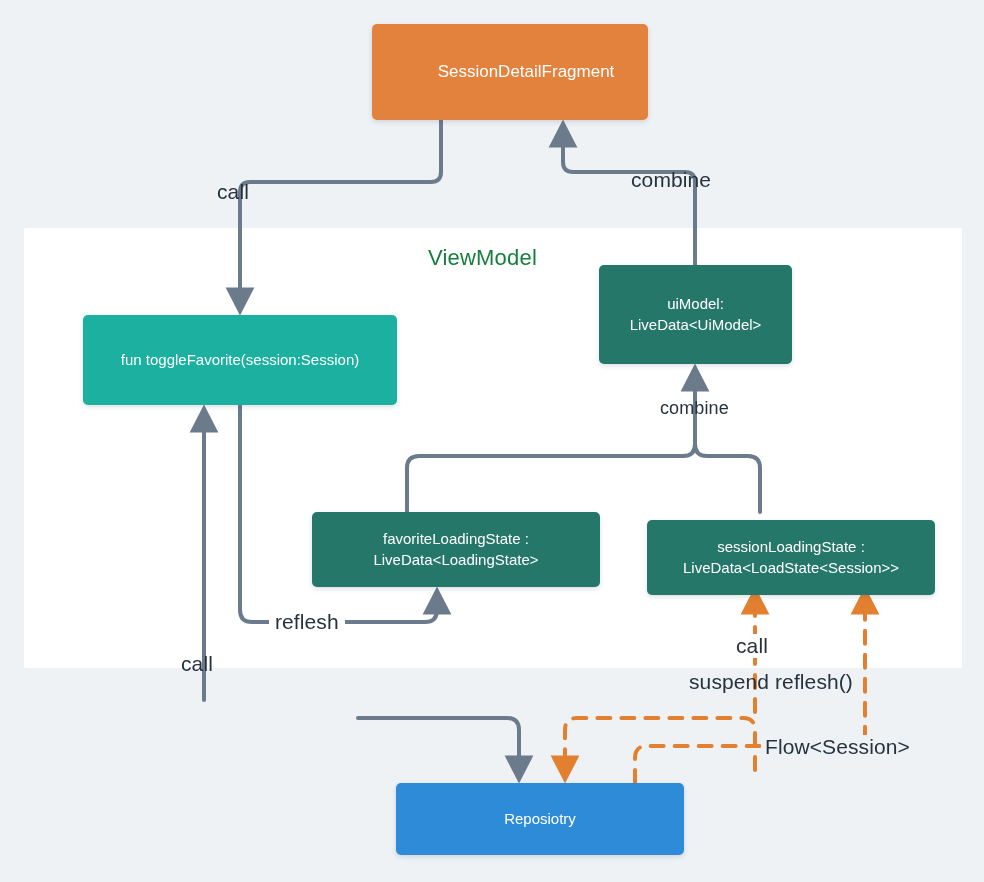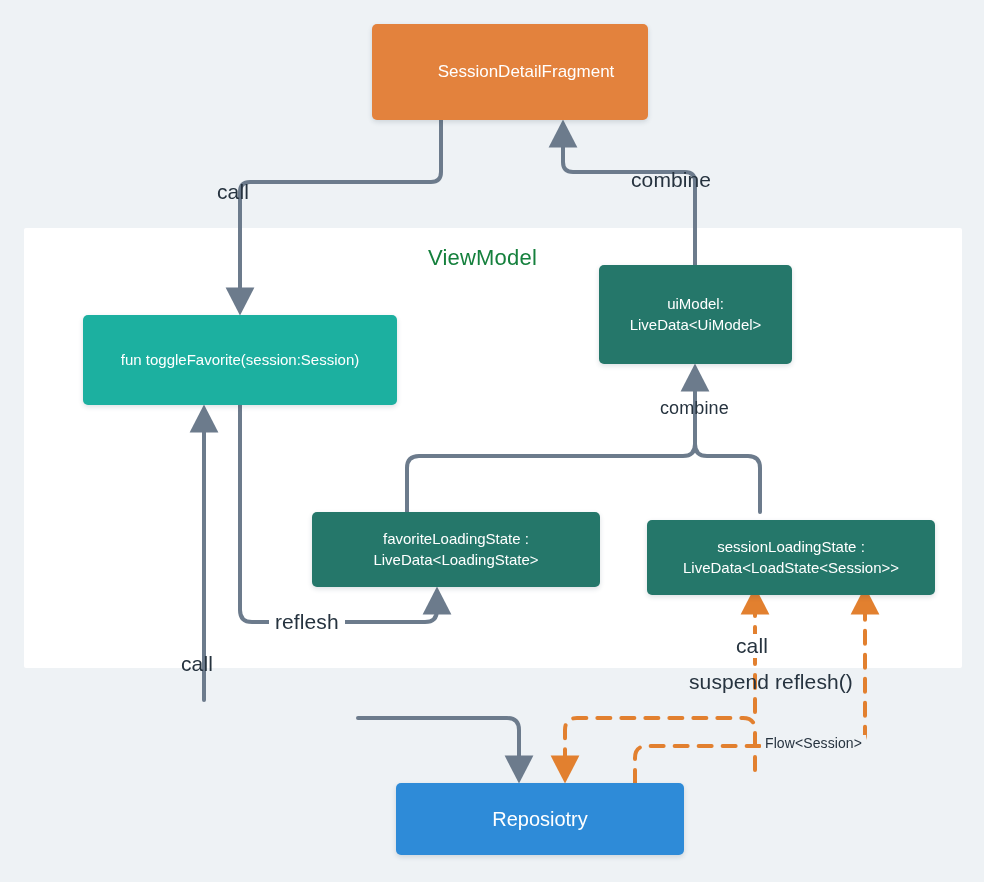--- a/index.html
+++ b/index.html
@@ -121,34 +121,34 @@
   <div class="node" style="left:312px; top:512px; width:288px; height:75px; background:#25776a; font-size:15px;">
     <span>favoriteLoadingState :
 LiveData&lt;LoadingState&gt;</span>
   </div>
 
   <div class="node" style="left:647px; top:520px; width:288px; height:75px; background:#25776a; font-size:15px;">
     <span>sessionLoadingState :
 LiveData&lt;LoadState&lt;Session&gt;&gt;</span>
   </div>
 
-  <div class="node" style="left:396px; top:783px; width:288px; height:72px; background:#2e8bd8; font-size:20px;">
+  <div class="node" style="left:396px; top:783px; width:288px; height:72px; background:#2e8bd8; font-size:15px;">
     <span>Reposiotry</span>
   </div>
 
   <div class="edge-label" style="left:217px; top:180px; font-size:21px;">call</div>
 
   <div class="edge-label" style="left:631px; top:168px; font-size:21px;">combine</div>
 
   <div class="edge-label lbl-sm" style="left:660px; top:398px;">combine</div>
 
   <div class="edge-label" style="left:269px; top:610px; font-size:21px; background:#ffffff; padding:0 6px;">reflesh</div>
 
   <div class="edge-label" style="left:181px; top:652px; font-size:21px;">call</div>
 
 
   <div class="edge-label" style="left:730px; top:634px; font-size:21px; background:#ffffff; padding:0 6px;">call</div>
 
   <div class="edge-label" style="left:653px; top:670px; font-size:21px;margin-left:36px;">suspend reflesh()</div>
 
-  <div class="edge-label" style="left:761px; top:735px; font-size:14px; background:#eef2f5; padding:0 4px;">Flow&lt;Session&gt;</div>
+  <div class="edge-label" style="left:761px; top:735px; font-size:21px; background:#eef2f5; padding:0 4px;">Flow&lt;Session&gt;</div>
 
 </div>
 
 </body></html>

